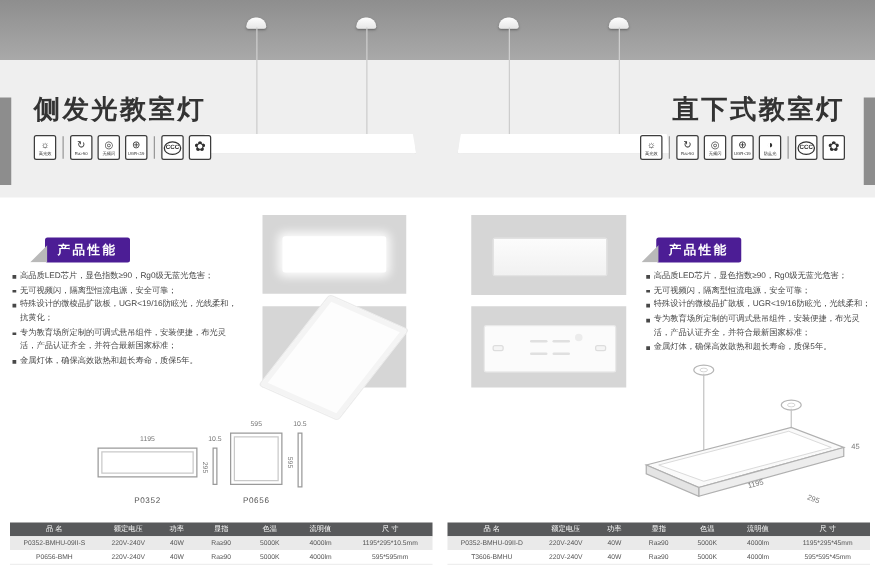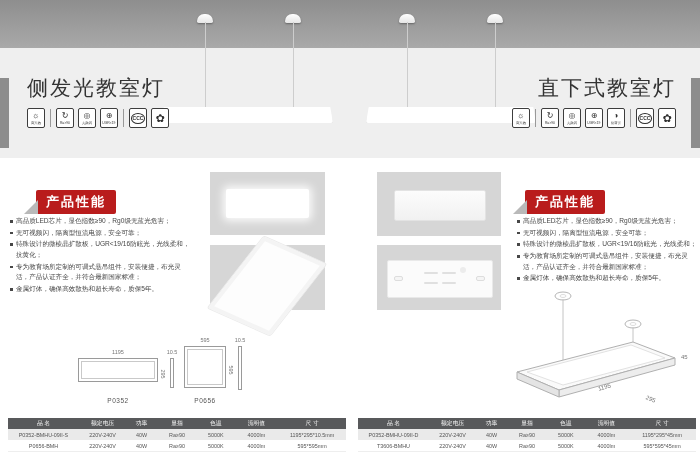--- a/index.html
+++ b/index.html
@@ -15,21 +15,21 @@
   .canopy{position:absolute;top:14px;width:16px;height:9px;
           background:linear-gradient(#fefefe,#e6e6e6);border-radius:8px 8px 2px 2px;
           box-shadow:0 1px 2px rgba(0,0,0,.35);}
   .cord{position:absolute;top:22px;width:1px;height:86px;background:#cdcdcd;}
   .lamp-panel{position:absolute;top:107px;height:16px;background:#fff;border-radius:2px;
           box-shadow:0 4px 7px rgba(0,0,0,.13);
           clip-path:polygon(1.6% 0,98.4% 0,100% 100%,0 100%);}
   
   .header-left{position:absolute;left:27px;top:76px;}
   .header-right{position:absolute;right:24px;top:76px;display:flex;flex-direction:column;align-items:flex-end;}
-  .title{font-size:21px;font-weight:normal;color:#333;letter-spacing:2px;line-height:24px;}
+  .title{font-size:21px;font-weight:bold;color:#333;letter-spacing:2px;line-height:24px;}
   .subtitle{font-size:8.5px;color:#555;letter-spacing:1.5px;margin-top:7px;}
   .badges{display:flex;align-items:center;gap:4px;margin-top:8px;}
   .badge{width:18px;height:20px;border:1px solid #3d3d3d;border-radius:2px;background:#fff;
          display:flex;flex-direction:column;align-items:center;justify-content:center;box-sizing:border-box;}
   .badge .glyph{font-size:8px;line-height:9px;color:#2f2f2f;}
   .badge .blabel{font-size:4px;line-height:5px;color:#2f2f2f;transform:scale(.85);white-space:nowrap;}
   .badge.emblem .glyph{font-size:5px;font-weight:bold;border:1px solid #2f2f2f;border-radius:50%;
                        padding:2px 1px;line-height:5px;}
   .badge.emblem-flower .glyph{font-size:11px;line-height:12px;border:none;padding:0;}
   .bsep{width:1px;height:18px;background:#999;margin:0 1px;}
@@ -41,21 +41,21 @@
              border-radius:2px;}
   .tilt-panel{position:absolute;background:#fdfdfd;border:1px solid #ececec;border-radius:3px;
              box-shadow:inset 0 0 0 4px #f4f4f4;}
   .back-panel{position:absolute;background:#fbfbfb;border:1px solid #e9e9e9;border-radius:2px;}
   .detail-line{position:absolute;height:2px;background:#e0e0e0;border-radius:1px;}
   .detail-slot{position:absolute;width:7px;height:3px;border:1px solid #ddd;border-radius:2px;background:#f5f5f5;}
   .detail-circle{position:absolute;width:6px;height:6px;border-radius:50%;background:#ececec;}
   
   .perf{position:absolute;display:flex;align-items:flex-end;}
   .perf-flag{width:14px;height:14px;background:#b9b9b9;clip-path:polygon(100% 0,100% 100%,0 100%);margin-right:-2px;}
-  .perf-box{background:#b91c1c;color:#fff;font-size:13px;font-weight:bold;letter-spacing:2px;
+  .perf-box{background:#4c1d95;color:#fff;font-size:10px;font-weight:bold;letter-spacing:2px;
             padding:3px 10px 3px 10px;border-radius:2px;text-align:center;}
   .features{position:absolute;font-size:6.6px;color:#474747;line-height:1.62;}
   .features ul{margin:0;padding:0;list-style:none;}
   .features li{position:relative;padding-left:6px;margin-bottom:1px;}
   .features li::before{content:"";position:absolute;left:0;top:4px;width:2.5px;height:2.5px;background:#474747;}
   
   .dim-box{position:absolute;border:1px solid #9a9a9a;background:#fff;box-sizing:border-box;}
   .dim-inner{position:absolute;left:2px;top:2px;right:2px;bottom:2px;border:1px solid #c9c9c9;}
   .dim-label{position:absolute;font-size:5.5px;color:#777;text-align:center;}
   .dim-rot{transform:rotate(90deg);transform-origin:left top;}

